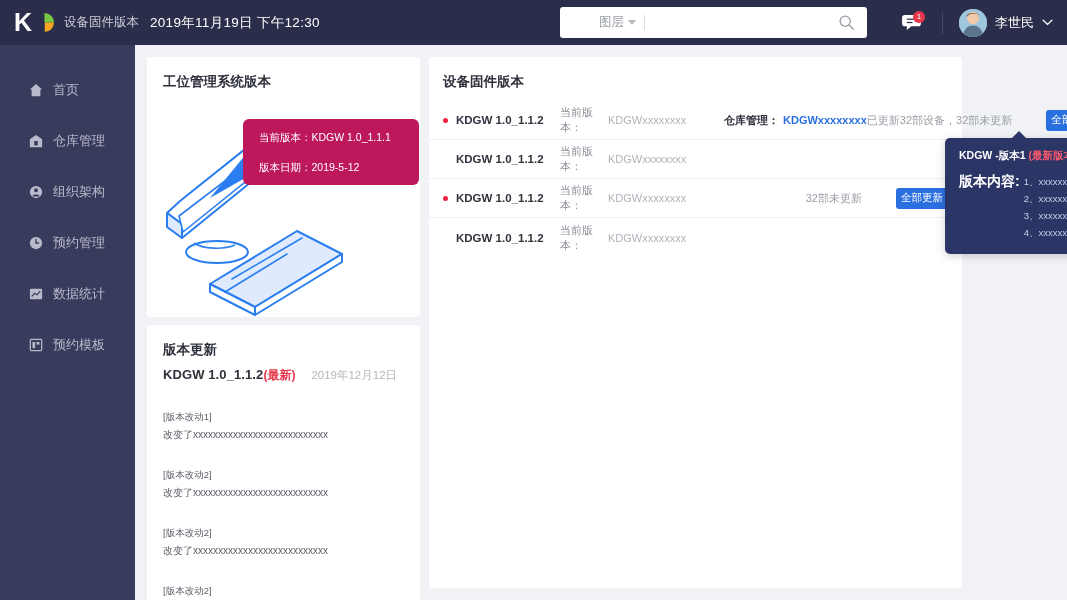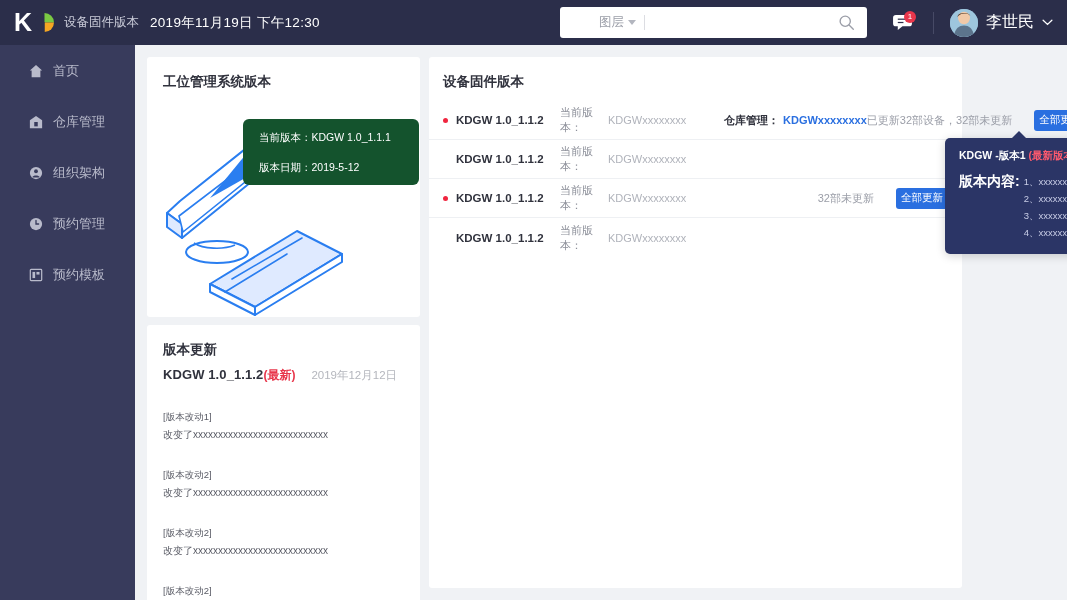--- a/index.html
+++ b/index.html
@@ -61,26 +61,26 @@
     background: #e8364b; border-radius: 6px; color: #fff; font-size: 8px;
     display: flex; align-items: center; justify-content: center; padding: 0 3px;
     line-height: 1;
   }
   .vdiv { width: 1px; height: 22px; background: #474a66; margin: 0 16px; }
   .user-wrap { display: flex; align-items: center; gap: 8px; }
   .avatar {
     width: 28px; height: 28px; border-radius: 50%; overflow: hidden;
     background: #8fb8d6; position: relative; flex: none;
   }
-  .user-name { color: #ffffff; font-size: 16px; white-space: nowrap; }
+  .user-name { color: #ffffff; font-size: 13px; white-space: nowrap; }
 
   
   .sidebar {
     position: absolute; left: 0; top: 45px; width: 135px; height: 555px;
-    background: #383b5c; padding-top: 7px;
+    background: #383b5c; padding-top: 26px;
   }
   .nav-item {
     position: relative; height: 38px; display: flex; align-items: center;
     gap: 10px; padding-left: 28px; margin-bottom: 13px; cursor: pointer;
   }
   .nav-label { font-size: 13px; color: #b9bbcb; white-space: nowrap; }
   .nav-icon { width: 15px; height: 15px; display: flex; align-items: center; justify-content: center; flex: none; }
   .nav-item.active {
     background: #f7f9fc; border-radius: 6px 0 0 6px; width: 140px;
     box-shadow: 0 2px 8px rgba(0,0,0,.12);
@@ -128,21 +128,21 @@
     border-bottom: 1px solid #eef0f3; padding: 0 14px 0 14px;
   }
   .fw-row:last-child { border-bottom: 0; }
   .fw-dot { width: 5px; height: 5px; border-radius: 50%; background: #f0253f; flex: none; margin-right: 8px; }
   .fw-dot.hidden { background: transparent; }
   .fw-name { font-size: 11.5px; color: #30323d; font-weight: bold; width: 104px; flex: none; }
   .fw-cur { font-size: 11px; color: #8c8f99; width: 48px; flex: none; }
   .fw-cur-val { font-size: 11px; color: #b0b3bb; width: 112px; flex: none; }
   .fw-new { font-size: 11px; color: #30323d; font-weight: bold; flex: none; margin-left: 4px; }
   .fw-new-val { font-size: 11px; color: #2a6fe0; font-weight: bold; margin-left: 4px; flex: none; }
-  .fw-status { font-size: 11px; color: #9b9ea8; margin-left: auto; margin-right: 22px; white-space: nowrap; }
+  .fw-status { font-size: 11px; color: #9b9ea8; margin-left: auto; margin-right: 34px; white-space: nowrap; }
   .fw-btn {
     width: 52px; height: 21px; background: #2a6fe0; border-radius: 3px;
     color: #fff; font-size: 10.5px; display: flex; align-items: center;
     justify-content: center; cursor: pointer; border: 0; flex: none;
     font-family: "Liberation Sans", sans-serif;
   }
 
   
   .tooltip {
     position: absolute; left: 516px; top: 81px; width: 252px; height: 116px;
@@ -257,20 +257,29 @@
     <div class="nav-item">
       <span class="nav-icon">
         <svg width="14" height="14" viewBox="0 0 16 16">
             <circle cx="8" cy="8" r="7" fill="#b9bbcb"></circle>
             <path d="M8 4 V8 H11" fill="none" stroke="#383b5c" stroke-width="1.5" stroke-linecap="round"></path>
           </svg>
       </span>
       <span class="nav-label">预约管理</span>
     </div>
 
+    <div class="nav-item">
+      <span class="nav-icon">
+        <svg width="14" height="14" viewBox="0 0 16 16">
+            <rect x="1" y="2" width="14" height="12" rx="1.5" fill="#b9bbcb"></rect>
+            <path d="M3.5 10.5 L6.5 7 L9 9 L12.5 5" fill="none" stroke="#383b5c" stroke-width="1.4" stroke-linecap="round" stroke-linejoin="round"></path>
+          </svg>
+      </span>
+      <span class="nav-label">数据统计</span>
+    </div>
 
     <div class="nav-item">
       <span class="nav-icon">
         <svg width="14" height="14" viewBox="0 0 16 16">
             <rect x="1.5" y="1.5" width="13" height="13" rx="1" fill="none" stroke="#b9bbcb" stroke-width="1.4"></rect>
             <rect x="4" y="4.5" width="3" height="7" fill="#b9bbcb"></rect>
             <rect x="8.5" y="4.5" width="3.5" height="3" fill="#b9bbcb"></rect>
           </svg>
       </span>
       <span class="nav-label">预约模板</span>
@@ -301,21 +310,21 @@
             <path d="M63 193 L150 140 L195 163 L108 216 Z" fill="#dfeaff" stroke="#2a7ef0" stroke-width="2" stroke-linejoin="round"></path>
             <path d="M63 193 L63 201 L108 224 L108 216 Z" fill="#ffffff" stroke="#2a7ef0" stroke-width="2" stroke-linejoin="round"></path>
             <path d="M108 216 L108 224 L195 171 L195 163 Z" fill="#ffffff" stroke="#2a7ef0" stroke-width="2" stroke-linejoin="round"></path>
             <path d="M85 188 L155 147" fill="none" stroke="#2a7ef0" stroke-width="1.6" stroke-linecap="round"></path>
             <path d="M78 201 L140 163" fill="none" stroke="#2a7ef0" stroke-width="1.6" stroke-linecap="round"></path>
           </g>
 
           <path d="M104 57 L63 107 L100 86 Z" fill="#2a7ef0"></path>
         </svg>
 
-        <div style="position:absolute; left:96px; top:62px; width:176px; height:66px; background:#14532d; border-radius:6px; padding:12px 16px 0 16px;">
+        <div style="position:absolute; left:96px; top:62px; width:176px; height:66px; background:#be185d; border-radius:6px; padding:12px 16px 0 16px;">
           <div style="font-size:10.5px; color:#ffffff; white-space:nowrap;">
             <span>当前版本：</span><span>KDGW 1.0_1.1.1</span>
           </div>
           <div style="font-size:10.5px; color:#ffffff; white-space:nowrap; margin-top:16px;">
             <span>版本日期：</span><span>2019-5-12</span>
           </div>
         </div>
       </div>
 
       <div class="card card-bottom">

